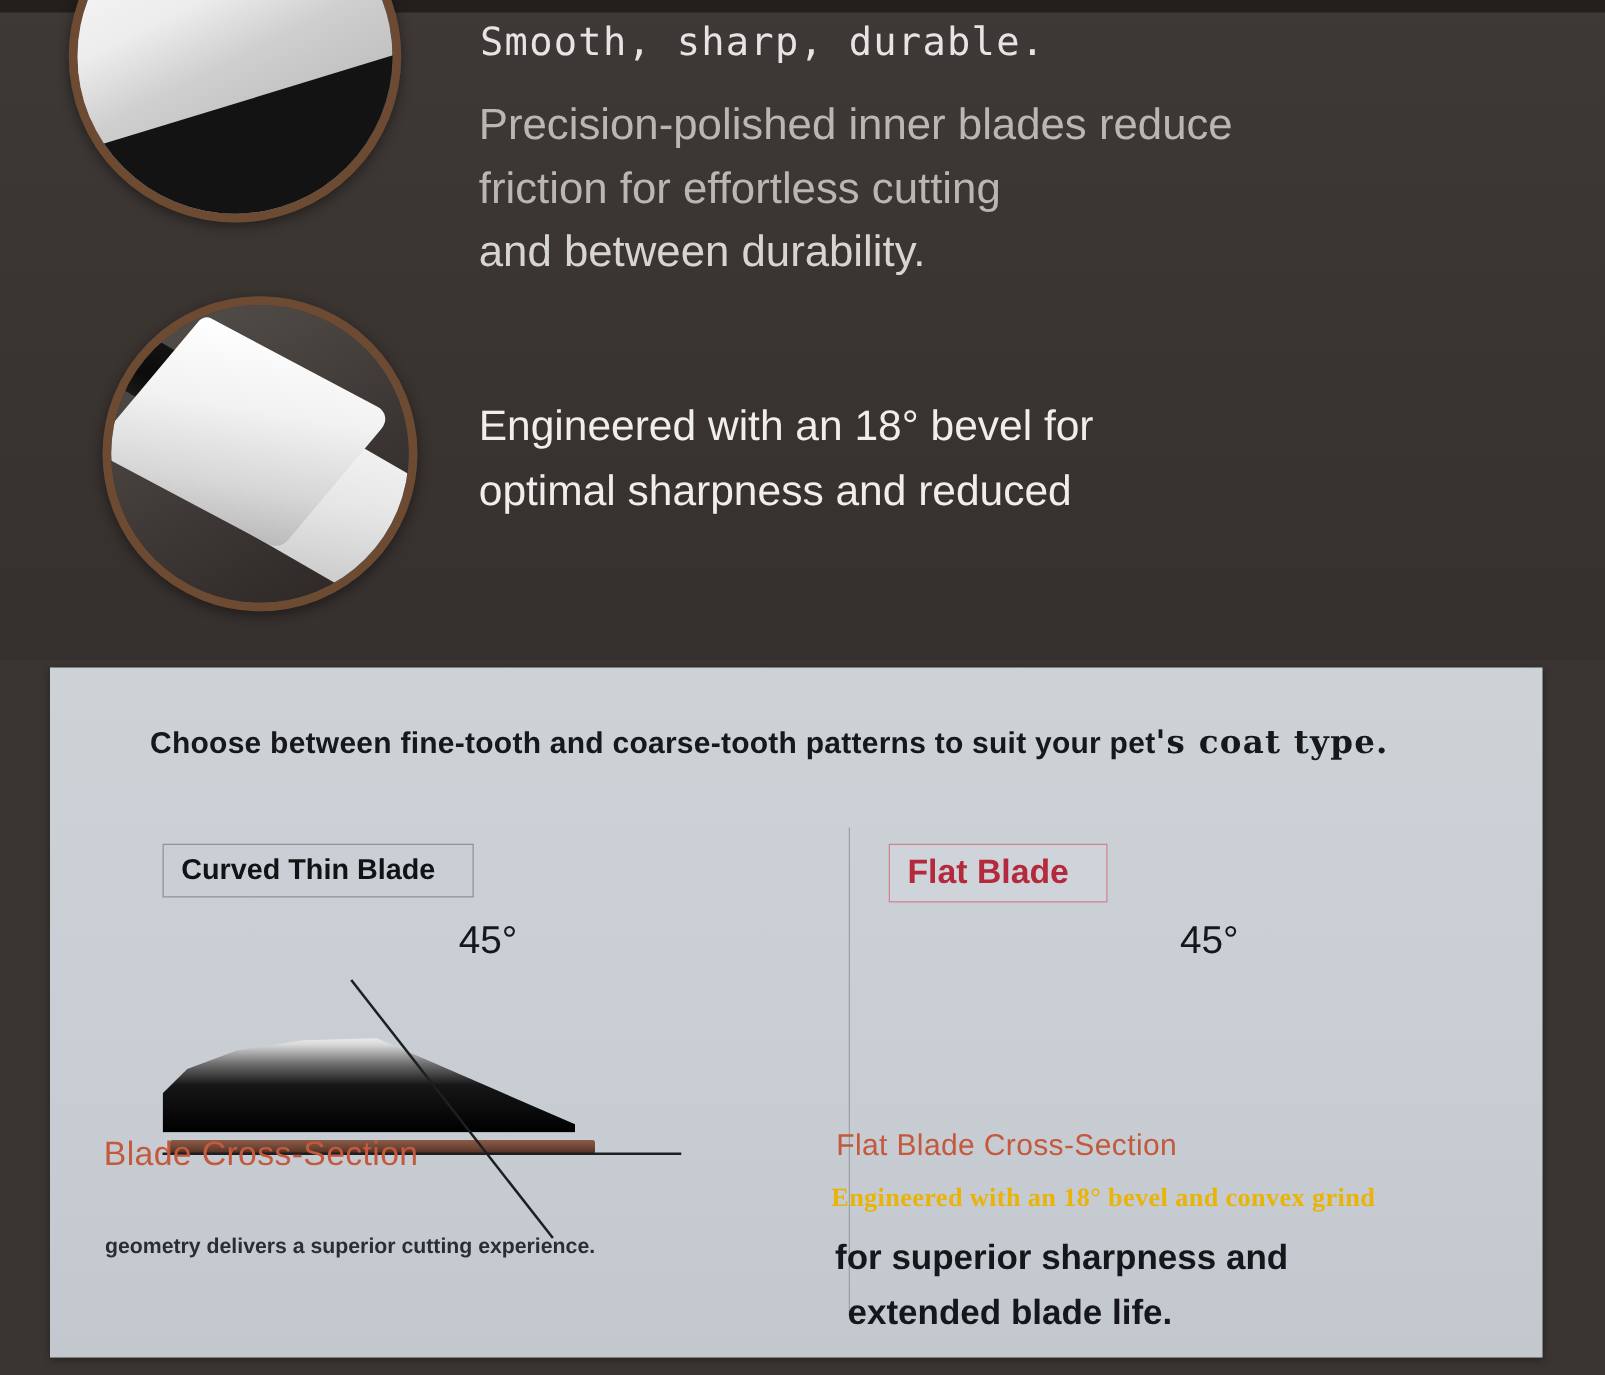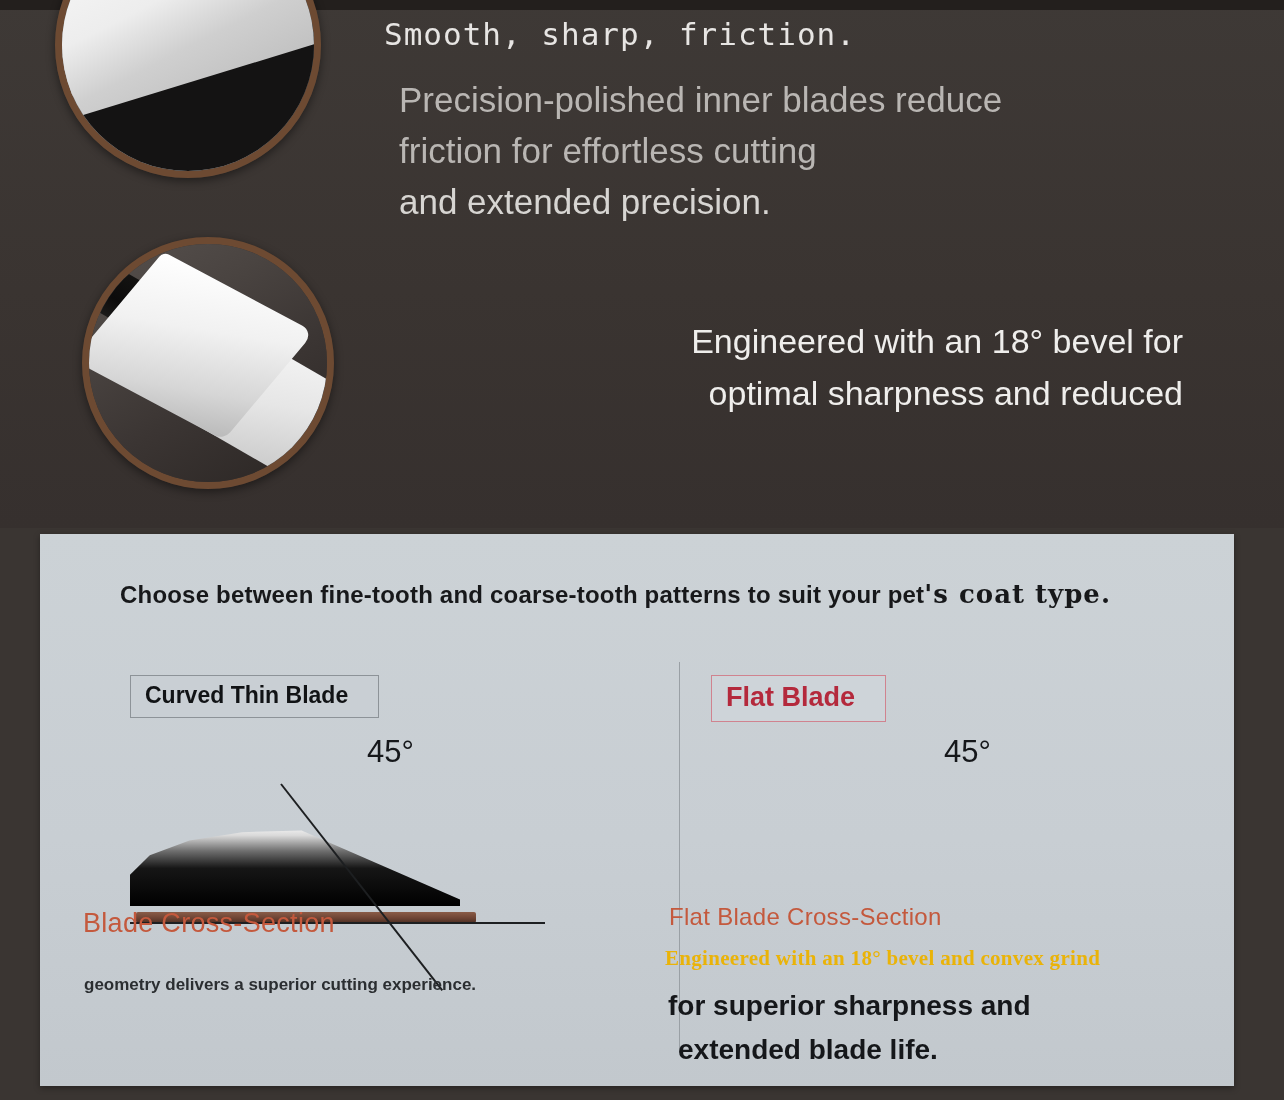--- a/index.html
+++ b/index.html
@@ -101,32 +101,30 @@
     color: #e7e5e3;
     letter-spacing: 1px;
   }
   #para-1 {
     position: absolute;
     left: 383px; top: 74px;
     width: 800px;
     font-size: 35px;
     line-height: 51px;
     color: #b9b6b3;
-    margin-left: 16px;
   }
   #para-1 .l3 { color: #d7d5d2; }
 
   #para-2 {
     position: absolute;
     left: 383px; top: 315px;
     width: 800px;
     font-size: 34px;
     line-height: 52px;
     color: #efeeec;
-    text-align: right;
   }
 
   
   #compare-card {
     position: absolute;
     left: 40px; top: 534px;
     width: 1194px; height: 552px;
     background: linear-gradient(180deg, #ccd2d6 0%, #c8ced3 55%, #c2c8cd 100%);
     box-shadow: 0 2px 6px rgba(0,0,0,0.35);
   }
@@ -238,21 +236,21 @@
 
   #desc-left {
     position: absolute;
     left: 78px; top: 968px;
     width: 530px;
     font-size: 17px;
     font-weight: bold;
     color: #2b2e31;
     line-height: 34px;
   }
-  #desc-left .l2 { padding-left: 6px; }
+  #desc-left .l2 { padding-left: 6px; margin-top: 12px; }
 
   #desc-right-1 {
     position: absolute;
     left: 665px; top: 946px;
     width: 555px;
     font-family: Liberation Serif, serif;
     font-weight: bold;
     font-size: 21px;
     color: #eab308;
     letter-spacing: 0.3px;
@@ -280,26 +278,26 @@
     <div class="blade-face"></div>
   </div>
 
   <div class="thumb" id="thumb-2">
     <div class="inner"></div>
     <div class="band"></div>
     <div class="plate2"></div>
     <div class="plate"></div>
   </div>
 
-  <div id="mono-line">Smooth, sharp, friction.</div>
+  <div id="mono-line">Smooth, sharp, durable.</div>
 
   <div id="para-1">
     <div>Precision-polished inner blades reduce</div>
     <div>friction for effortless cutting</div>
-    <div class="l3">and extended precision.</div>
+    <div class="l3">and between durability.</div>
   </div>
 
   <div id="para-2">
     <div>Engineered with an 18° bevel for</div>
     <div>optimal sharpness and reduced</div>
   </div>
 </div>
 
 <div id="compare-card">
 

